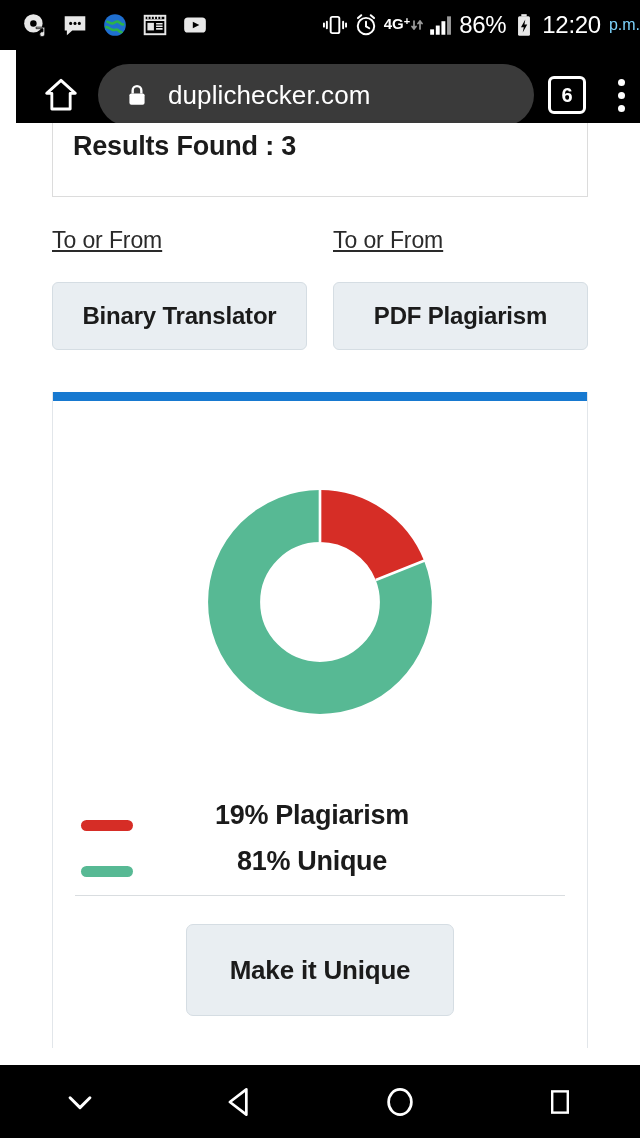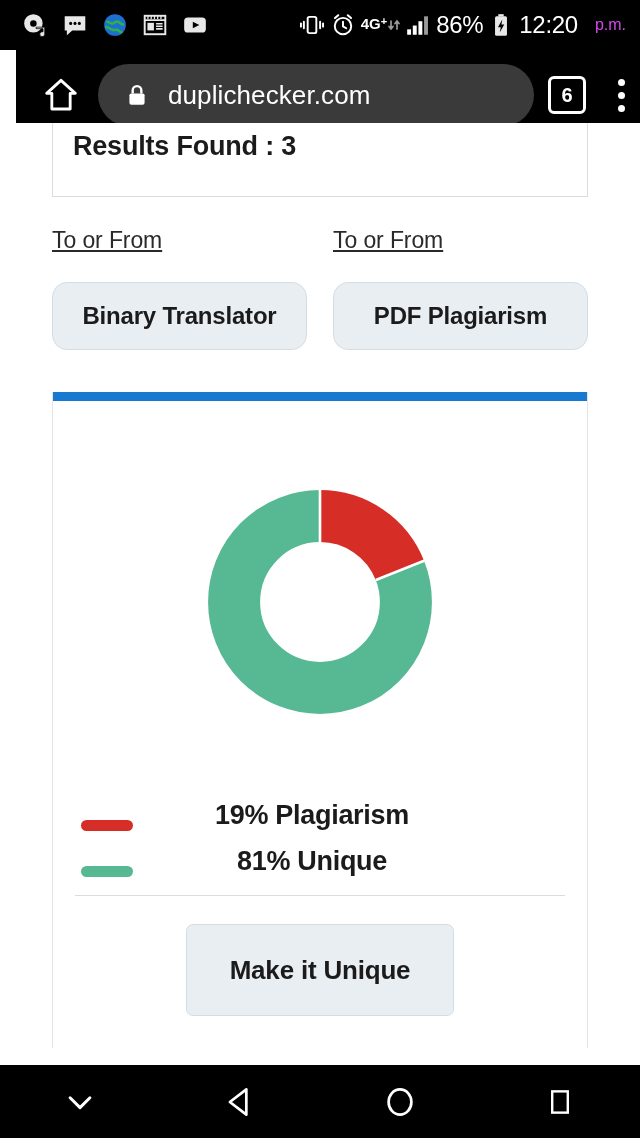--- a/index.html
+++ b/index.html
@@ -11,24 +11,24 @@
   }
   #screen { position:relative; width:640px; height:1138px; background:#ffffff; }
 
   
   .statusbar {
     position:absolute; top:0; left:0; width:640px; height:50px;
     background:#000000; color:#ffffff;
     display:flex; align-items:center;
   }
   .status-left { display:flex; align-items:center; gap:14px; padding-left:22px; }
-  .status-right { display:flex; align-items:center; gap:5px; margin-left:auto; padding-right:14px; }
+  .status-right { display:flex; align-items:center; gap:5px; margin-left:auto; }
   .sicon { width:26px; height:26px; display:block; }
   .status-text { font-size:24px; font-weight:400; letter-spacing:-0.3px; color:#ffffff; }
-  .status-ampm { font-size:16px; font-weight:400; color:#d946ef; margin-left:12px; }
+  .status-ampm { font-size:16px; font-weight:400; color:#7dd3fc; margin-left:3px; }
   .net-label { font-size:15px; font-weight:700; color:#ffffff; line-height:1; }
   .net-wrap { display:flex; align-items:flex-start; }
 
   
   .browserbar {
     position:absolute; top:50px; left:16px; width:640px; height:90px;
     background:#000000; display:flex; align-items:center;
   }
   .home-btn { width:54px; margin-left:18px; display:flex; justify-content:center; align-items:center; }
   .urlpill {
@@ -60,21 +60,21 @@
     border:1px solid #dcdcdc; border-top:none;
     display:flex; align-items:flex-start; padding:8px 20px 0 20px;
   }
   .results-text { font-size:27px; font-weight:700; color:#1b1b1b; letter-spacing:-0.2px; }
 
   .tool-row { display:flex; margin:30px 52px 0 52px; gap:26px; }
   .tool-col { flex:1; }
   .tool-label { font-size:23px; color:#2a2a2a; letter-spacing:-0.1px;text-decoration:underline; }
   .tool-btn {
     margin-top:28px; height:68px;
-    background:#e9eef2; border:1px solid #d5dde3; border-radius:15px;
+    background:#e9eef2; border:1px solid #d5dde3; border-radius:6px;
     display:flex; align-items:center; justify-content:center;
     font-size:24px; font-weight:700; color:#1b1b1b; letter-spacing:-0.2px;
   }
 
   
   .card {
     margin:42px 52px 0 52px;
     border:1px solid #e2e6ea; border-top:none;
     background:#ffffff;
   }

